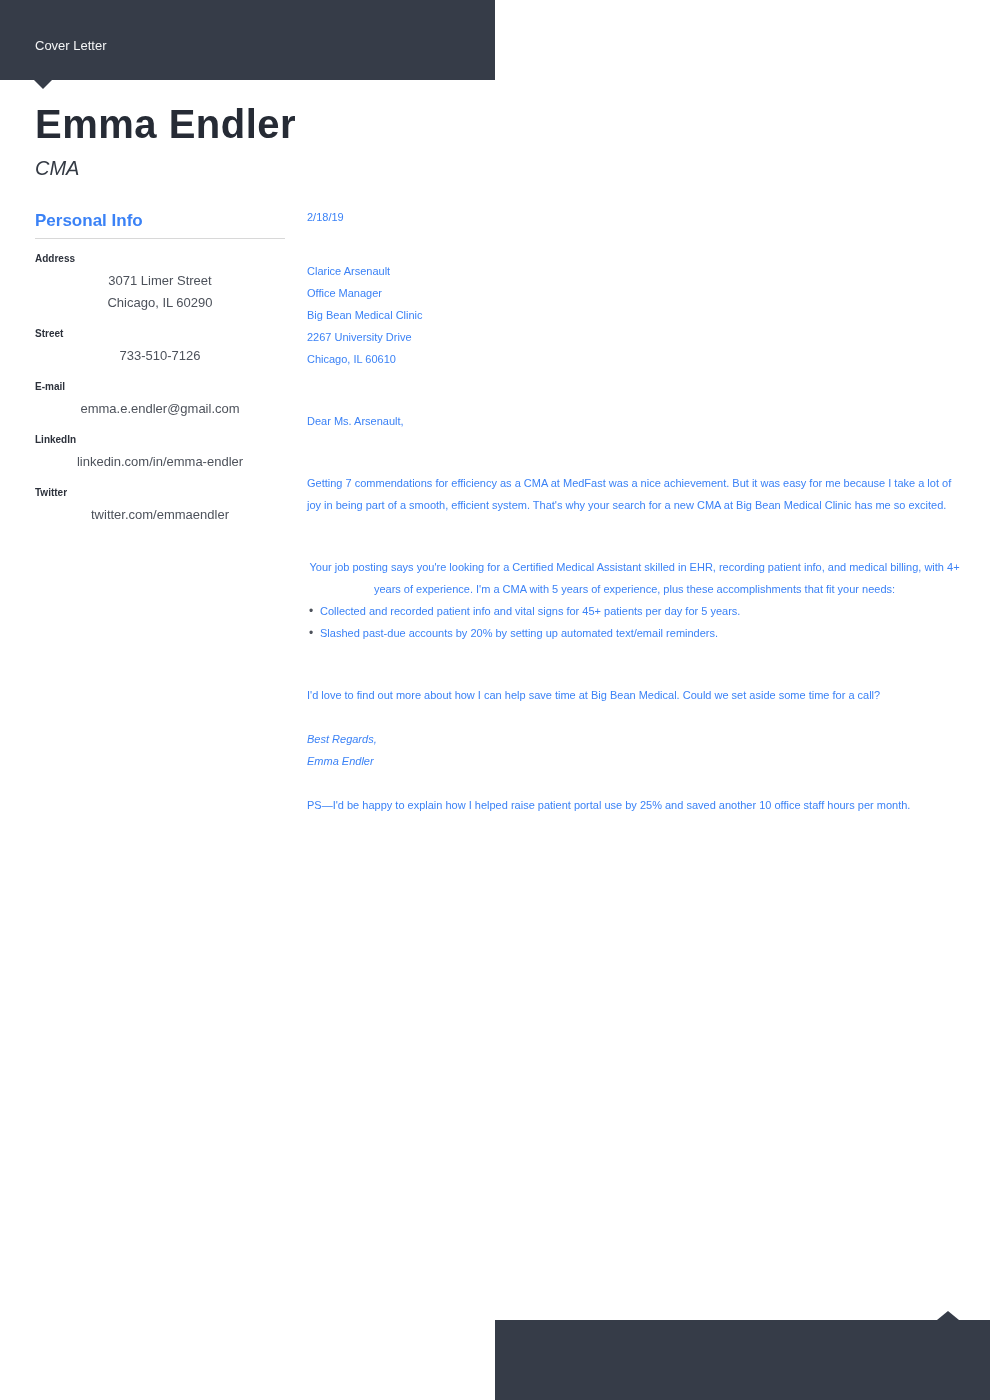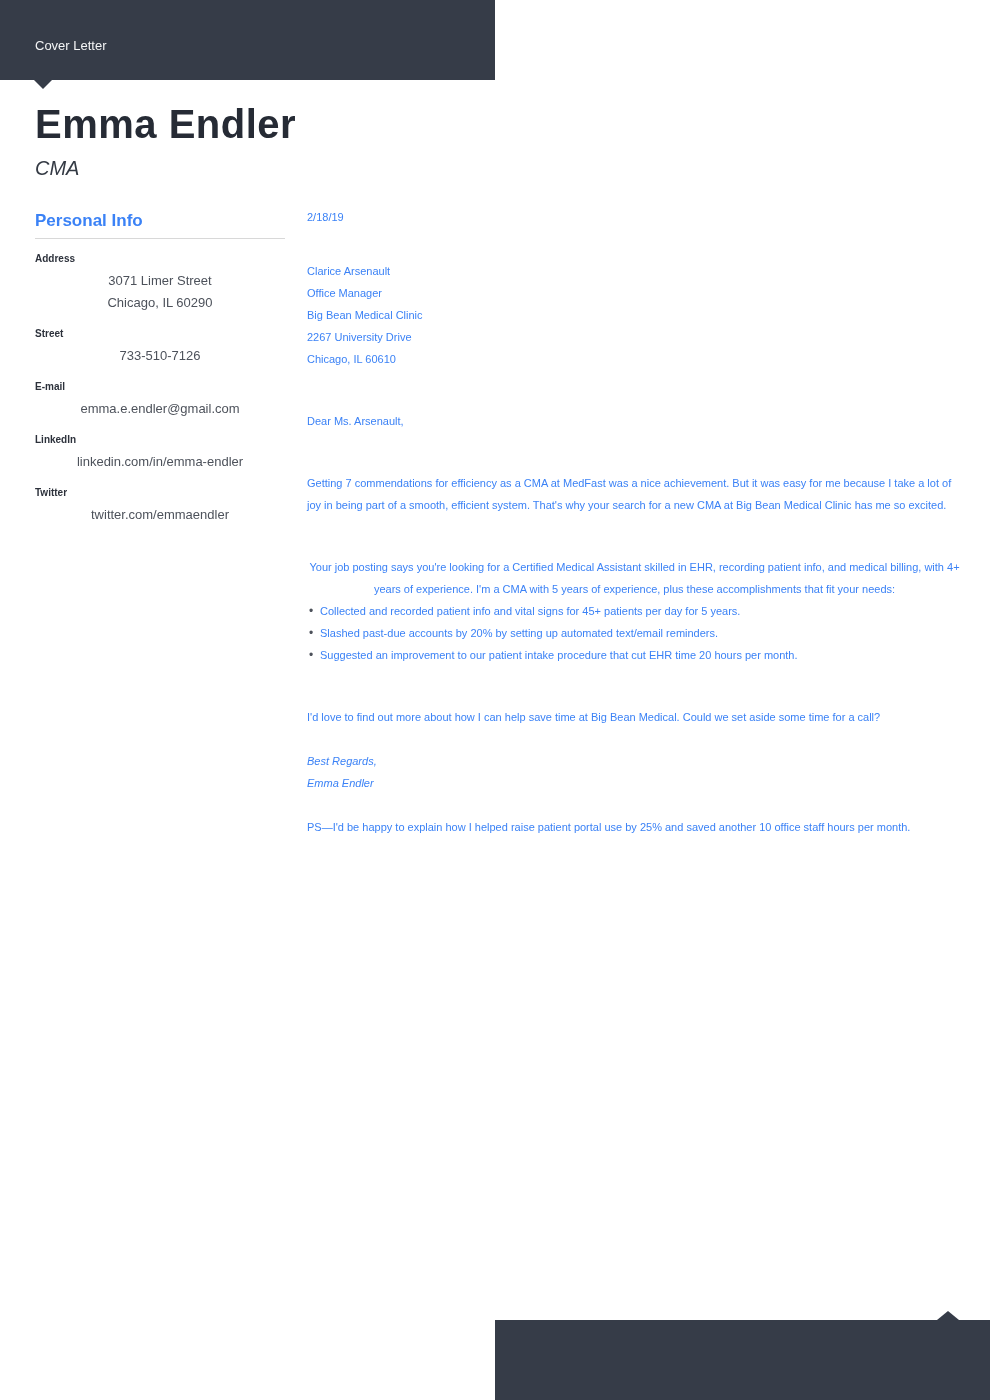--- a/index.html
+++ b/index.html
@@ -150,21 +150,20 @@
 
   <p class="letter-par">Dear Ms. Arsenault,</p>
 
   <p class="letter-par">Getting 7 commendations for efficiency as a CMA at MedFast was a nice achievement. But it was easy for me because I take a lot of joy in being part of a smooth, efficient system. That's why your search for a new CMA at Big Bean Medical Clinic has me so excited.</p>
 
   <p class="letter-par tight">Your job posting says you're looking for a Certified Medical Assistant skilled in EHR, recording patient info, and medical billing, with 4+ years of experience. I'm a CMA with 5 years of experience, plus these accomplishments that fit your needs:</p>
 
   <ul class="letter-bullets">
     <li>Collected and recorded patient info and vital signs for 45+ patients per day for 5 years.</li>
     <li>Slashed past-due accounts by 20% by setting up automated text/email reminders.</li>
-    <li>Suggested an improvement to our patient intake procedure that cut EHR time 20 hours per month.</li>
   </ul>
 
   <p class="letter-par">I'd love to find out more about how I can help save time at Big Bean Medical. Could we set aside some time for a call?</p>
 
   <div class="closing">
     <div>Best Regards,</div>
     <div>Emma Endler</div>
   </div>
 
   <p class="ps">PS—I'd be happy to explain how I helped raise patient portal use by 25% and saved another 10 office staff hours per month.</p>

